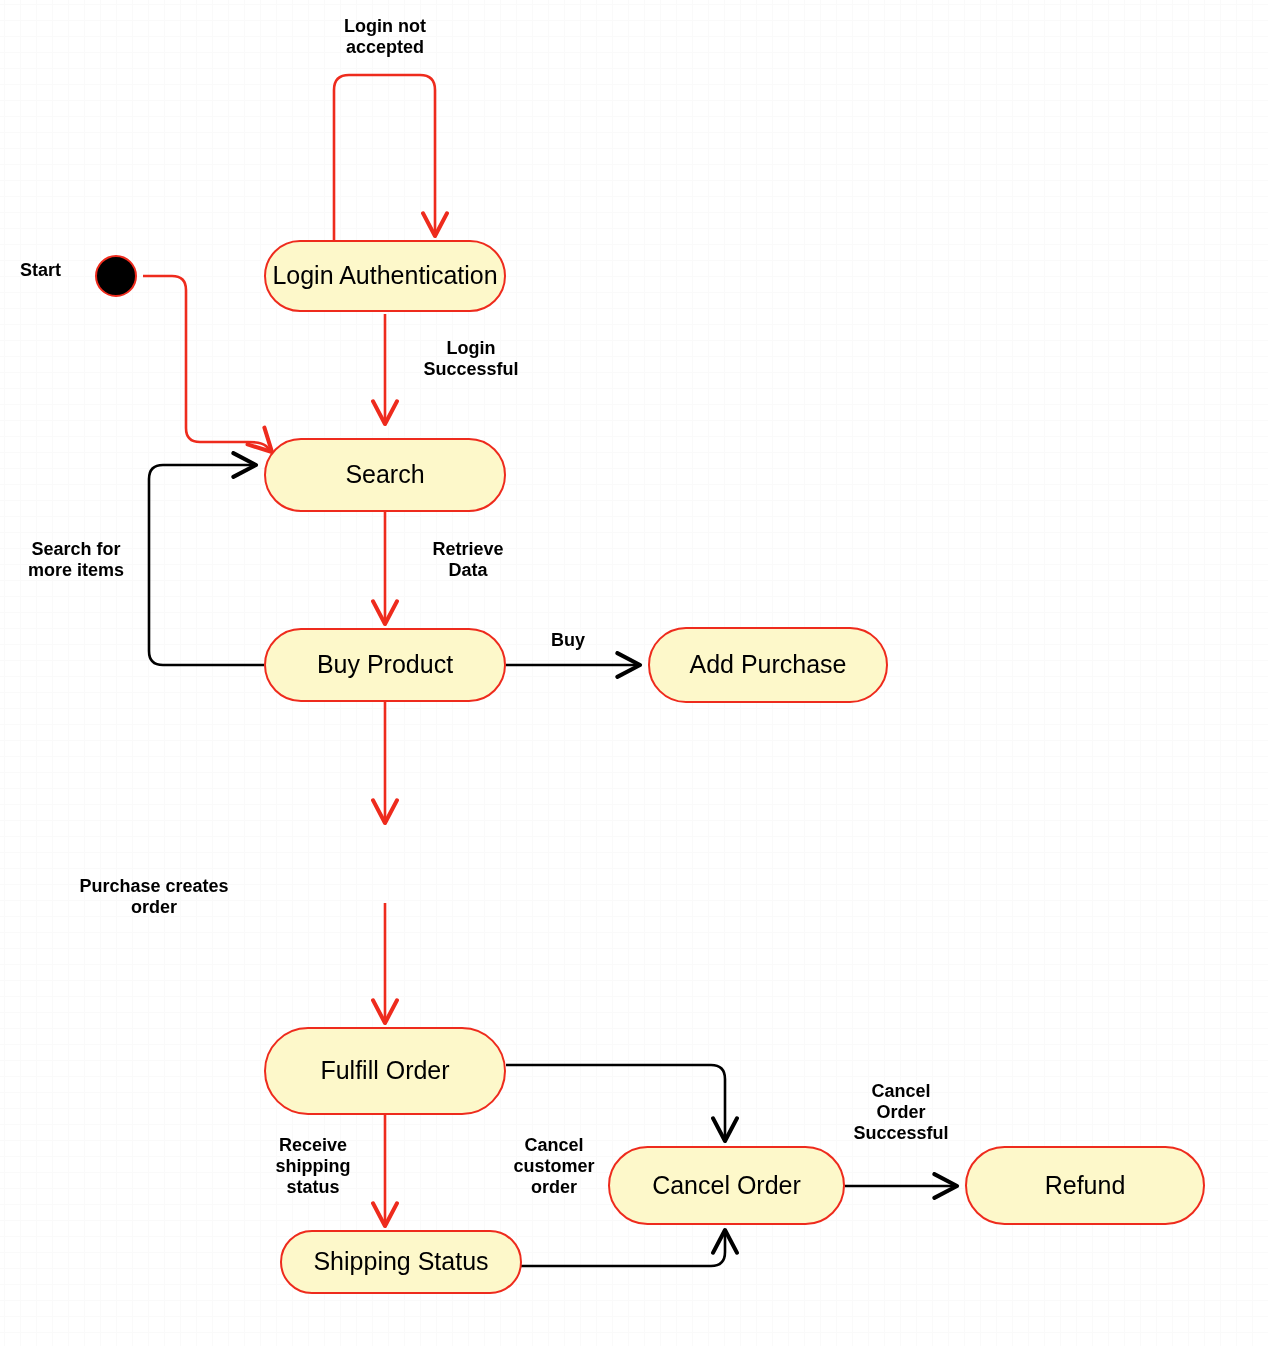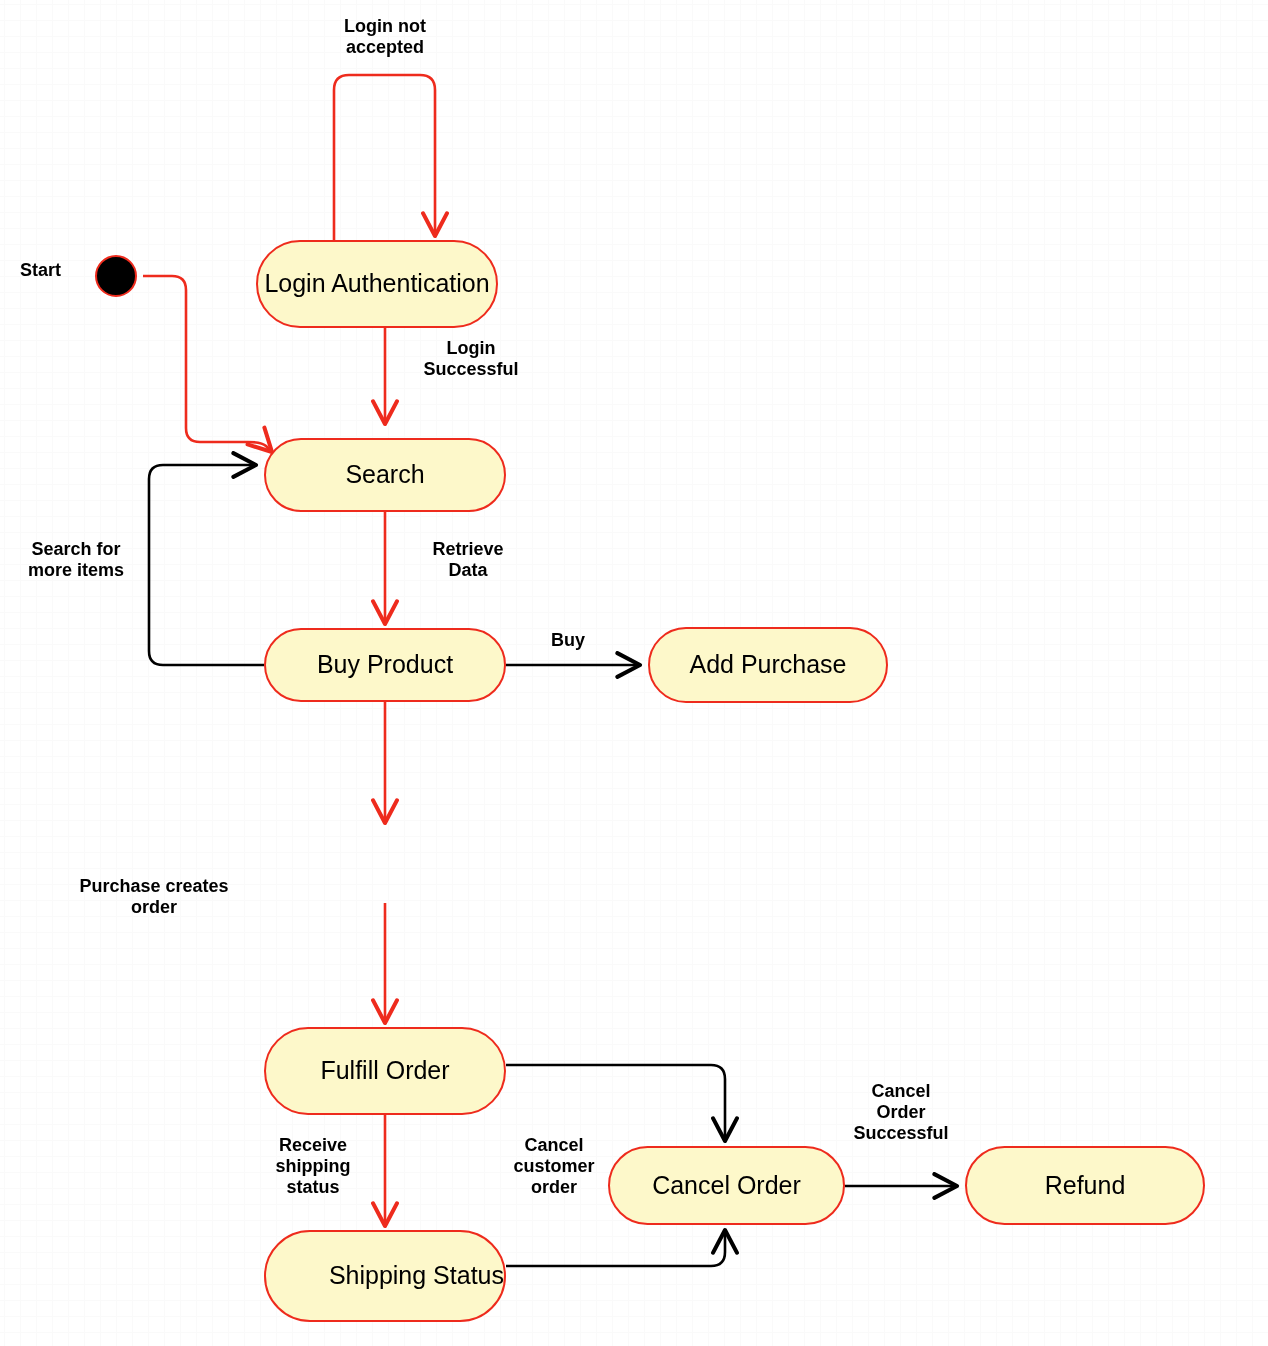--- a/index.html
+++ b/index.html
@@ -108,42 +108,42 @@
     <path d="M 506 1065 L 711 1065 Q 725 1065 725 1079 L 725 1141" fill="none" stroke="#000000" stroke-width="2.6" marker-end="url(#arrow-black)"></path>
 
     <path d="M 506 1266 L 711 1266 Q 725 1266 725 1252 L 725 1230" fill="none" stroke="#000000" stroke-width="2.6" marker-end="url(#arrow-black)"></path>
 
     <path d="M 845 1186 L 957 1186" fill="none" stroke="#000000" stroke-width="2.6" marker-end="url(#arrow-black)"></path>
   </svg>
 
   <div class="edge-label" style="left:20px; top:260px; width:70px; text-align:left;">Start</div>
   <div class="start-node" style="left:95px; top:255px;"></div>
 
-  <div class="state-node" style="left:256px; top:240px; width:242px; height:88px;">
+  <div class="state-node" style="left:264px; top:240px; width:242px; height:72px;">
     <span>Login Authentication</span>
   </div>
 
   <div class="state-node" style="left:264px; top:438px; width:242px; height:74px;">
     <span>Search</span>
   </div>
 
   <div class="state-node" style="left:264px; top:628px; width:242px; height:74px;">
     <span>Buy Product</span>
   </div>
 
   <div class="state-node" style="left:648px; top:627px; width:240px; height:76px;">
     <span>Add Purchase</span>
   </div>
 
 
   <div class="state-node" style="left:264px; top:1027px; width:242px; height:88px;">
     <span>Fulfill Order</span>
   </div>
 
-  <div class="state-node" style="left:264px; top:1230px; width:242px; height:92px;justify-content:flex-end;">
+  <div class="state-node" style="left:280px; top:1230px; width:242px; height:64px;">
     <span>Shipping Status</span>
   </div>
 
   <div class="state-node" style="left:608px; top:1146px; width:237px; height:79px;">
     <span>Cancel Order</span>
   </div>
 
   <div class="state-node" style="left:965px; top:1146px; width:240px; height:79px;">
     <span>Refund</span>
   </div>

